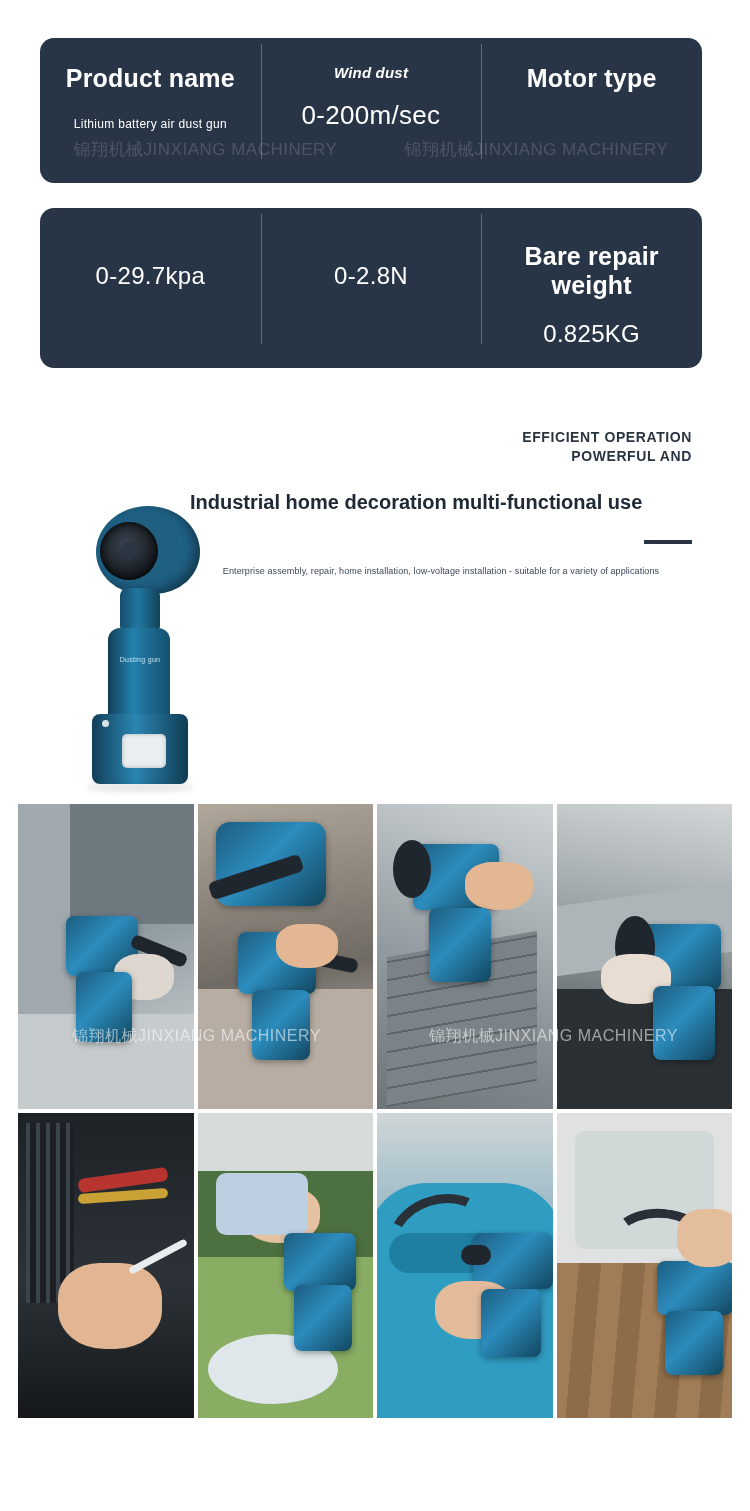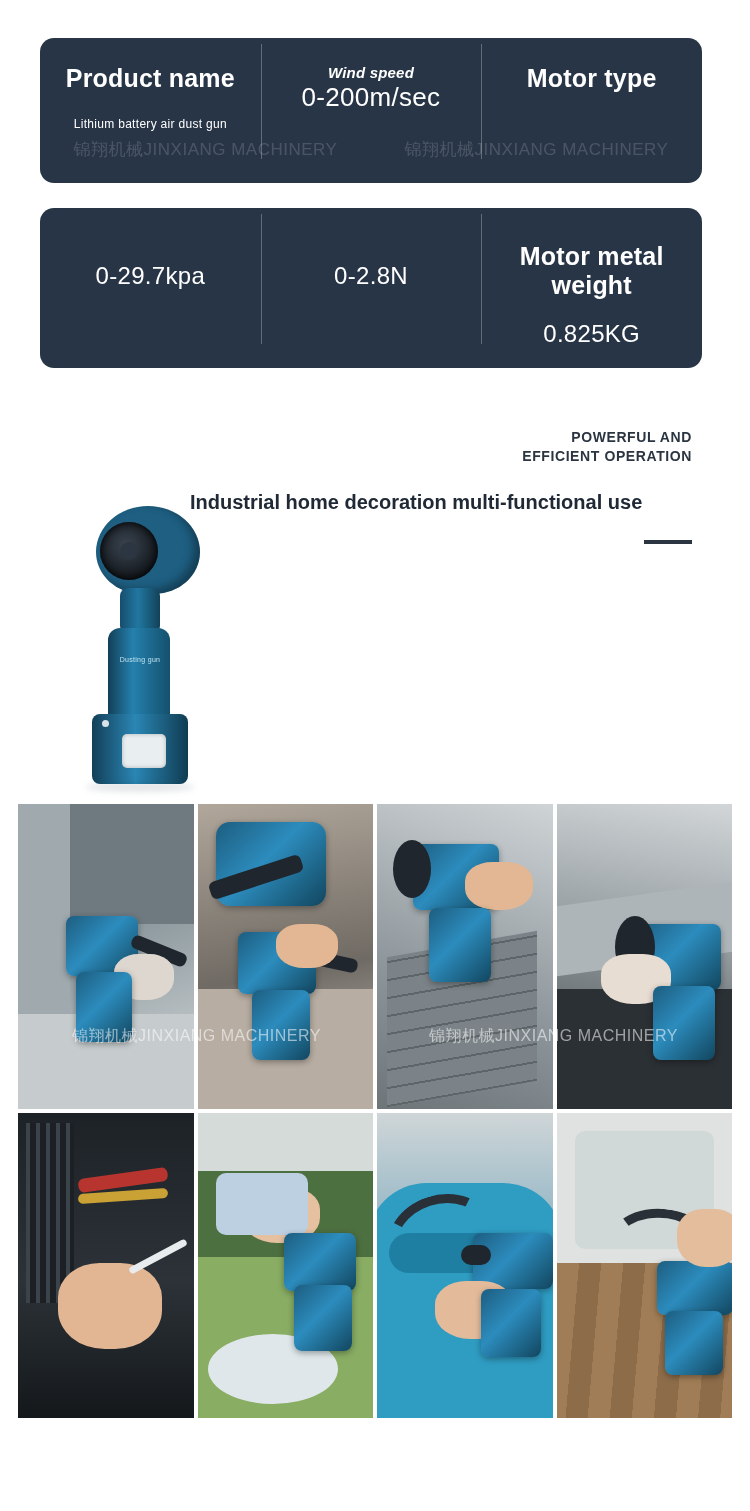--- a/index.html
+++ b/index.html
@@ -70,20 +70,21 @@
     line-height: 1.2;
   }
   .spec-label.italic {
     font-size: 15px;
     font-style: italic;
     font-weight: bold;
     line-height: 1.2;
   }
   .spec-value {
     color: #ffffff;
+    margin-top: 18px;
     font-size: 24px;
     letter-spacing: .3px;
     text-align: center;
   }
   .spec-value.tiny {
     font-size: 12px;
     margin-top: 24px;
   }
   .spec-value.big {
     font-size: 26px;
@@ -332,41 +333,41 @@
 <body>
 
 <div class="spec-wrap">
 
   <div class="spec-panel top">
     <div class="spec-col">
       <div class="spec-label">Product name</div>
       <div class="spec-value tiny">Lithium battery air dust gun</div>
     </div>
     <div class="spec-col">
-      <div class="spec-label italic">Wind speed</div>
+      <div class="spec-label italic">Wind dust</div>
       <div class="spec-value big">0-200m/sec</div>
     </div>
     <div class="spec-col">
       <div class="spec-label">Motor type</div>
     </div>
     <div class="wm-row">
       <div class="wm-text">锦翔机械JINXIANG MACHINERY</div>
       <div class="wm-text">锦翔机械JINXIANG MACHINERY</div>
     </div>
   </div>
 
   <div class="spec-panel bottom">
     <div class="spec-col">
       <div class="spec-value">0-29.7kpa</div>
     </div>
     <div class="spec-col">
       <div class="spec-value">0-2.8N</div>
     </div>
     <div class="spec-col">
-      <div class="spec-label">Motor metal weight</div>
+      <div class="spec-label">Bare repair weight</div>
       <div class="spec-value">0.825KG</div>
     </div>
   </div>
 </div>
 
 <div class="hero">
 
   <div class="hero-product">
     <div class="pg-fan"></div>
     <div class="pg-fan-inner"></div>
@@ -374,24 +375,25 @@
     <div class="pg-neck"></div>
     <div class="pg-body"></div>
     <div class="pg-label">Dusting gun</div>
     <div class="pg-batt"></div>
     <div class="pg-batt-face"></div>
     <div class="pg-dot"></div>
     <div class="pg-shadow"></div>
   </div>
 
   <div class="hero-text">
+    <div class="hero-kicker">EFFICIENT OPERATION</div>
     <div class="hero-kicker">POWERFUL AND</div>
-    <div class="hero-kicker">EFFICIENT OPERATION</div>
     <div class="hero-h2">Industrial home decoration multi-functional use</div>
     <div class="hero-rule"></div>
+    <div class="hero-note">Enterprise assembly, repair, home installation, low-voltage installation - suitable for a variety of applications</div>
   </div>
 </div>
 
 <div class="gallery">
 
   <div class="tile" style="background:linear-gradient(160deg,#b9c2c7 0%,#8e9a9f 45%,#d8dcdd 100%);">
     <div class="tile-scene">
       <div style="position:absolute;left:0;top:0;width:52px;height:305px;background:#9fa9ae;"></div>
       <div style="position:absolute;left:52px;top:0;right:0;height:120px;background:#6f7a80;"></div>
       <div style="position:absolute;left:0;bottom:0;right:0;height:95px;background:#c6cbcd;"></div>

